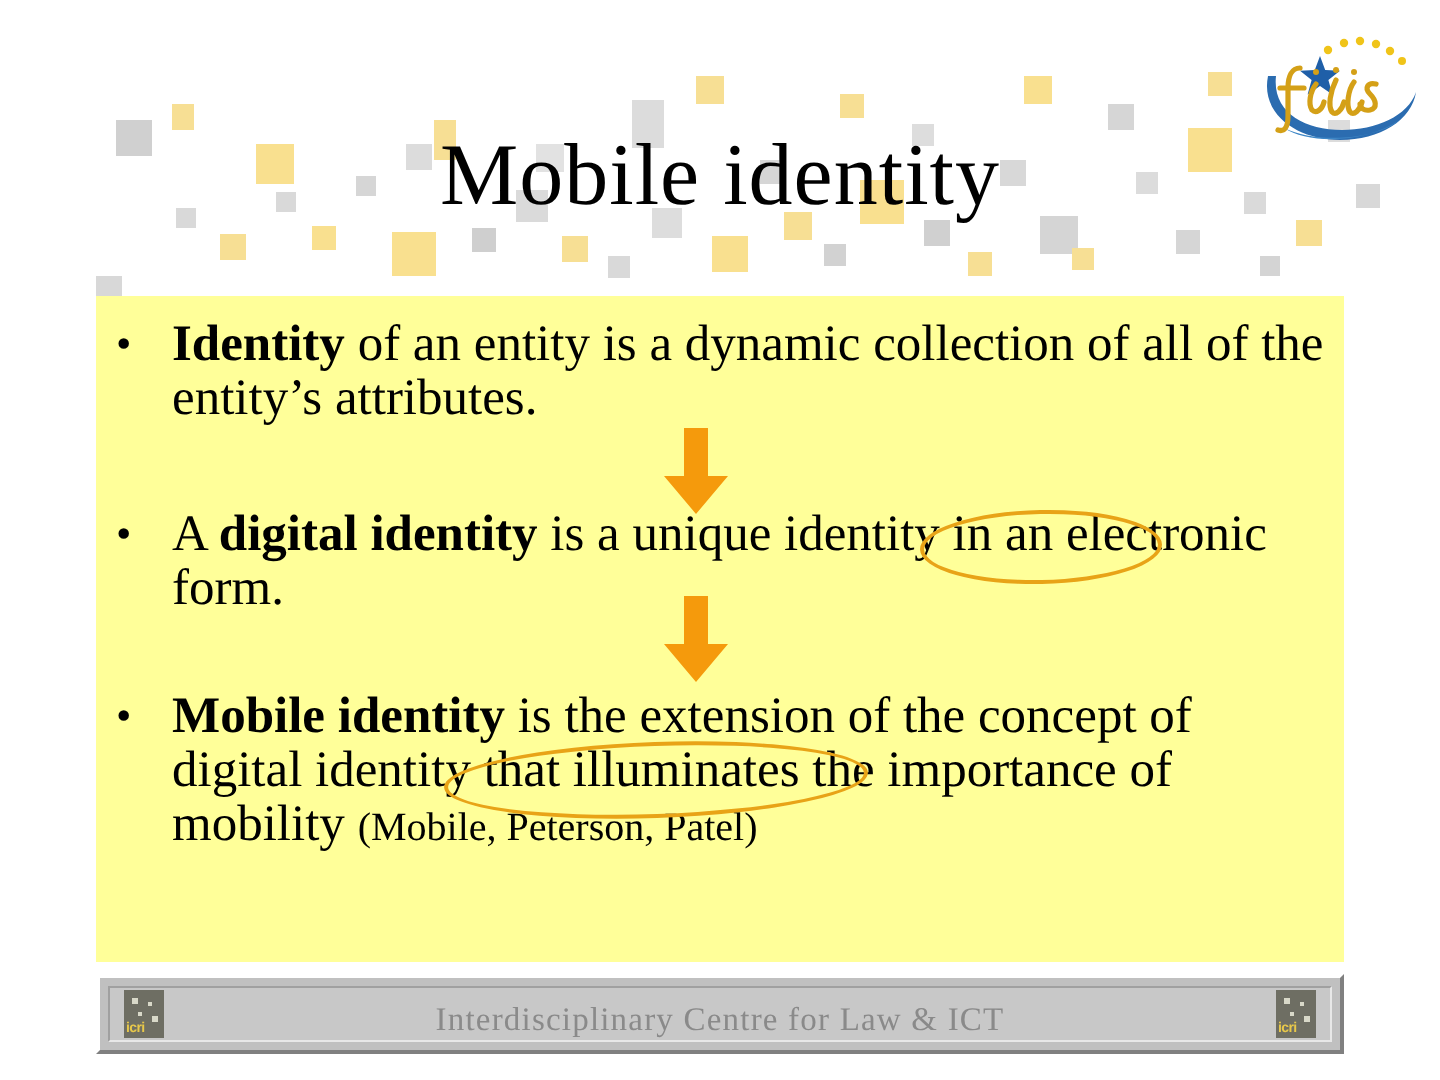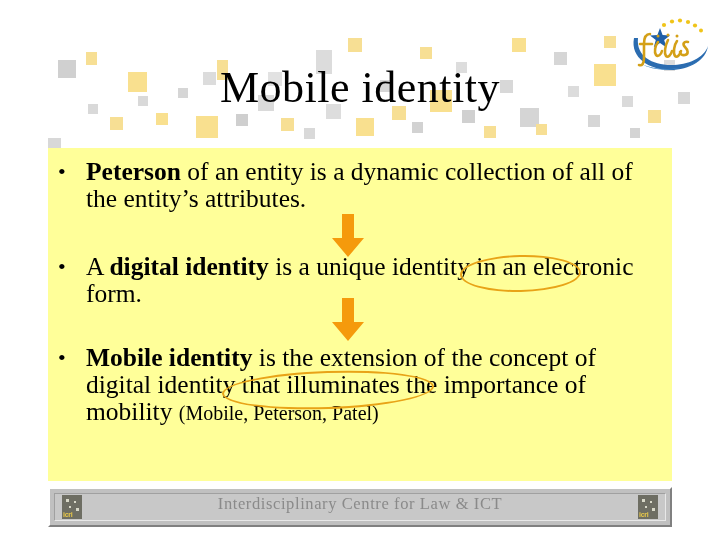--- a/index.html
+++ b/index.html
@@ -76,21 +76,21 @@
     border-bottom:2px solid #808080;
     box-sizing:border-box;
   }
   .footer-inner{
     position:absolute;left:4px;top:4px;right:4px;bottom:4px;
     border-top:1px solid #a0a0a0;
     border-left:1px solid #a0a0a0;
     border-right:1px solid #e8e8e8;
     border-bottom:1px solid #e8e8e8;
     background:#c8c8c8;
-    display:flex;align-items:flex-start;justify-content:center;
+    display:flex;align-items:flex-end;justify-content:center;
   }
   .footer-text{
     font-family:"Liberation Serif", serif;
     font-size:16.5px;
     color:#8a8a8a;
     letter-spacing:0.6px;
     white-space:nowrap;
   }
   .icri-badge{
     position:absolute;top:6px;width:20px;height:24px;
@@ -191,21 +191,21 @@
         <circle cx="57" cy="28" r="1.5"></circle>
       </g>
     </svg>
   </div>
 
   <div class="body-box">
     <div class="bullets">
 
       <div class="bullet b1">
         <span class="dot">•</span>
-        <span class="btext"><span class="bold">Peterson</span><span> of an entity is a dynamic collection of all of the entity’s attributes.</span></span>
+        <span class="btext"><span class="bold">Identity</span><span> of an entity is a dynamic collection of all of the entity’s attributes.</span></span>
       </div>
 
       <div class="bullet b2">
         <span class="dot">•</span>
         <span class="btext"><span>A </span><span class="bold">digital identity</span><span> is a unique identity in an electronic form.</span></span>
       </div>
 
       <div class="bullet b3">
         <span class="dot">•</span>
         <span class="btext"><span class="bold">Mobile identity</span><span> is the extension of the concept of digital identity that illuminates the importance of mobility </span><span class="cite">(Mobile, Peterson, Patel)</span></span>

